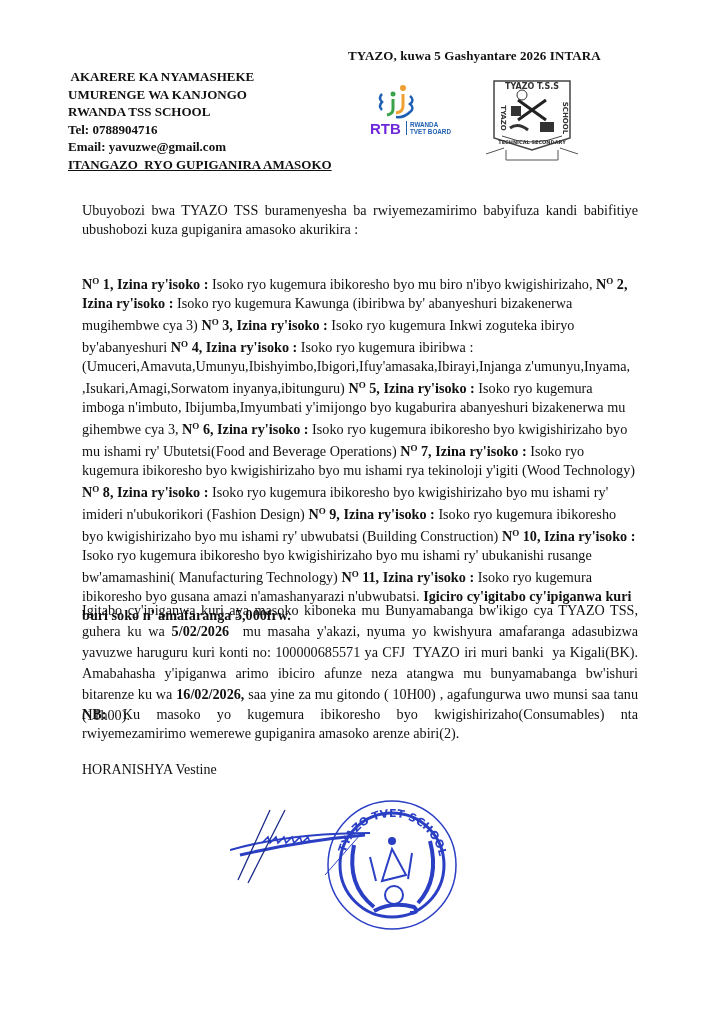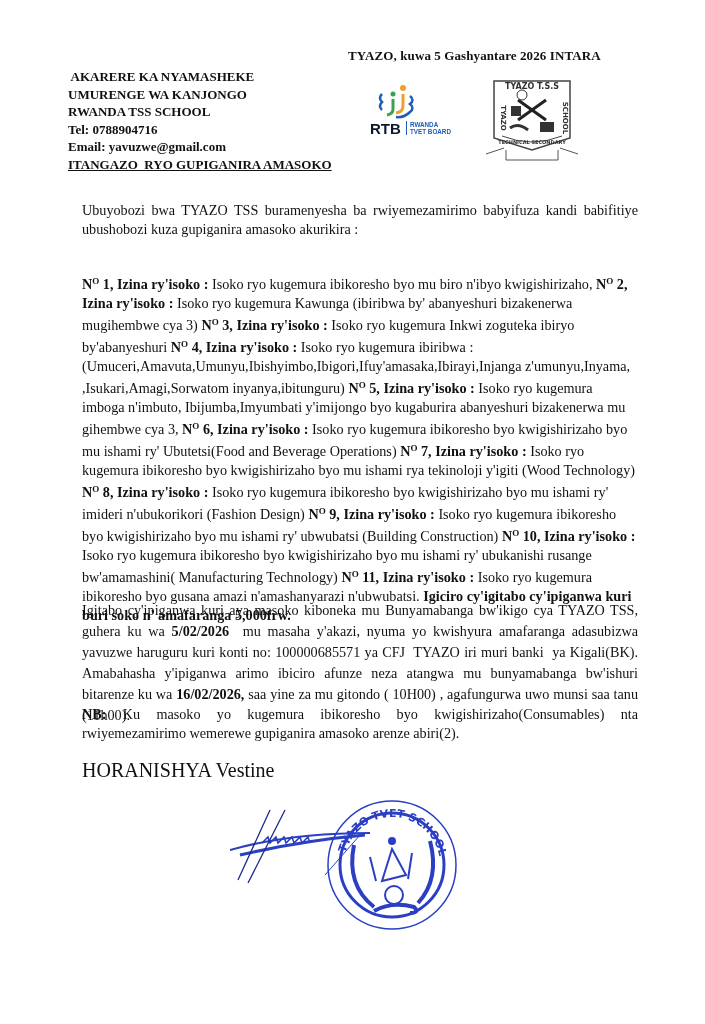--- a/index.html
+++ b/index.html
@@ -4,29 +4,29 @@
 <style>
   html, body { margin: 0; padding: 0; background: #ffffff; }
   body { width: 705px; height: 1024px; position: relative; overflow: hidden;
          font-family: "Liberation Serif", serif; color: #111; }
   .abs { position: absolute; }
   .hdr-date { left: 348px; top: 48px; font-weight: bold; font-size: 13px; letter-spacing: 0.1px; }
   .addr { left: 68px; top: 68px; font-weight: bold; font-size: 13px; line-height: 17.5px; }
   .addr div { white-space: nowrap; }
   .addr .title { text-decoration: underline; font-size: 13px; }
   .rtb { left: 370px; top: 84px; width: 90px; height: 56px; }
-  .rtb-text { position:absolute; left:0; top:36px; font-family:"Liberation Sans", sans-serif; font-weight:bold; color:#0f172a; font-size:15px; }
+  .rtb-text { position:absolute; left:0; top:36px; font-family:"Liberation Sans", sans-serif; font-weight:bold; color:#6d28d9; font-size:15px; }
   .rtb-sub { position:absolute; left:36px; top:37px; font-family:"Liberation Sans", sans-serif; font-weight:bold; color:#1f5fb3; font-size:6.3px; line-height:7px; border-left:1.5px solid #1f5fb3; padding-left:3px; }
   .school-logo { left: 484px; top: 78px; width: 96px; height: 86px; }
   .body-text { left: 82px; width: 556px; font-size: 14.2px; line-height: 19px; }
   .p1 { top: 201px; }
   .p2 { top: 256px; margin-top: 16px; }
   .p3 { top: 600px; line-height: 21px; text-align: justify; }
   .p4 { top: 705px; text-align: justify; }
-  .sig-block { left: 82px; top: 760px; font-size: 20px; line-height: 20px; }
+  .sig-block { left: 82px; top: 760px; font-size: 14px; line-height: 20px; }
   b, .bold { font-weight: bold; }
   sup { font-size: 9px; vertical-align: 5px; }
   .stamp { left: 322px; top: 795px; width: 140px; height: 140px; }
   .signature { left: 230px; top: 805px; width: 150px; height: 80px; }
 </style>
 </head>
 <body>
 
 <div class="abs hdr-date">TYAZO, kuwa 5 Gashyantare 2026 INTARA</div>
 

